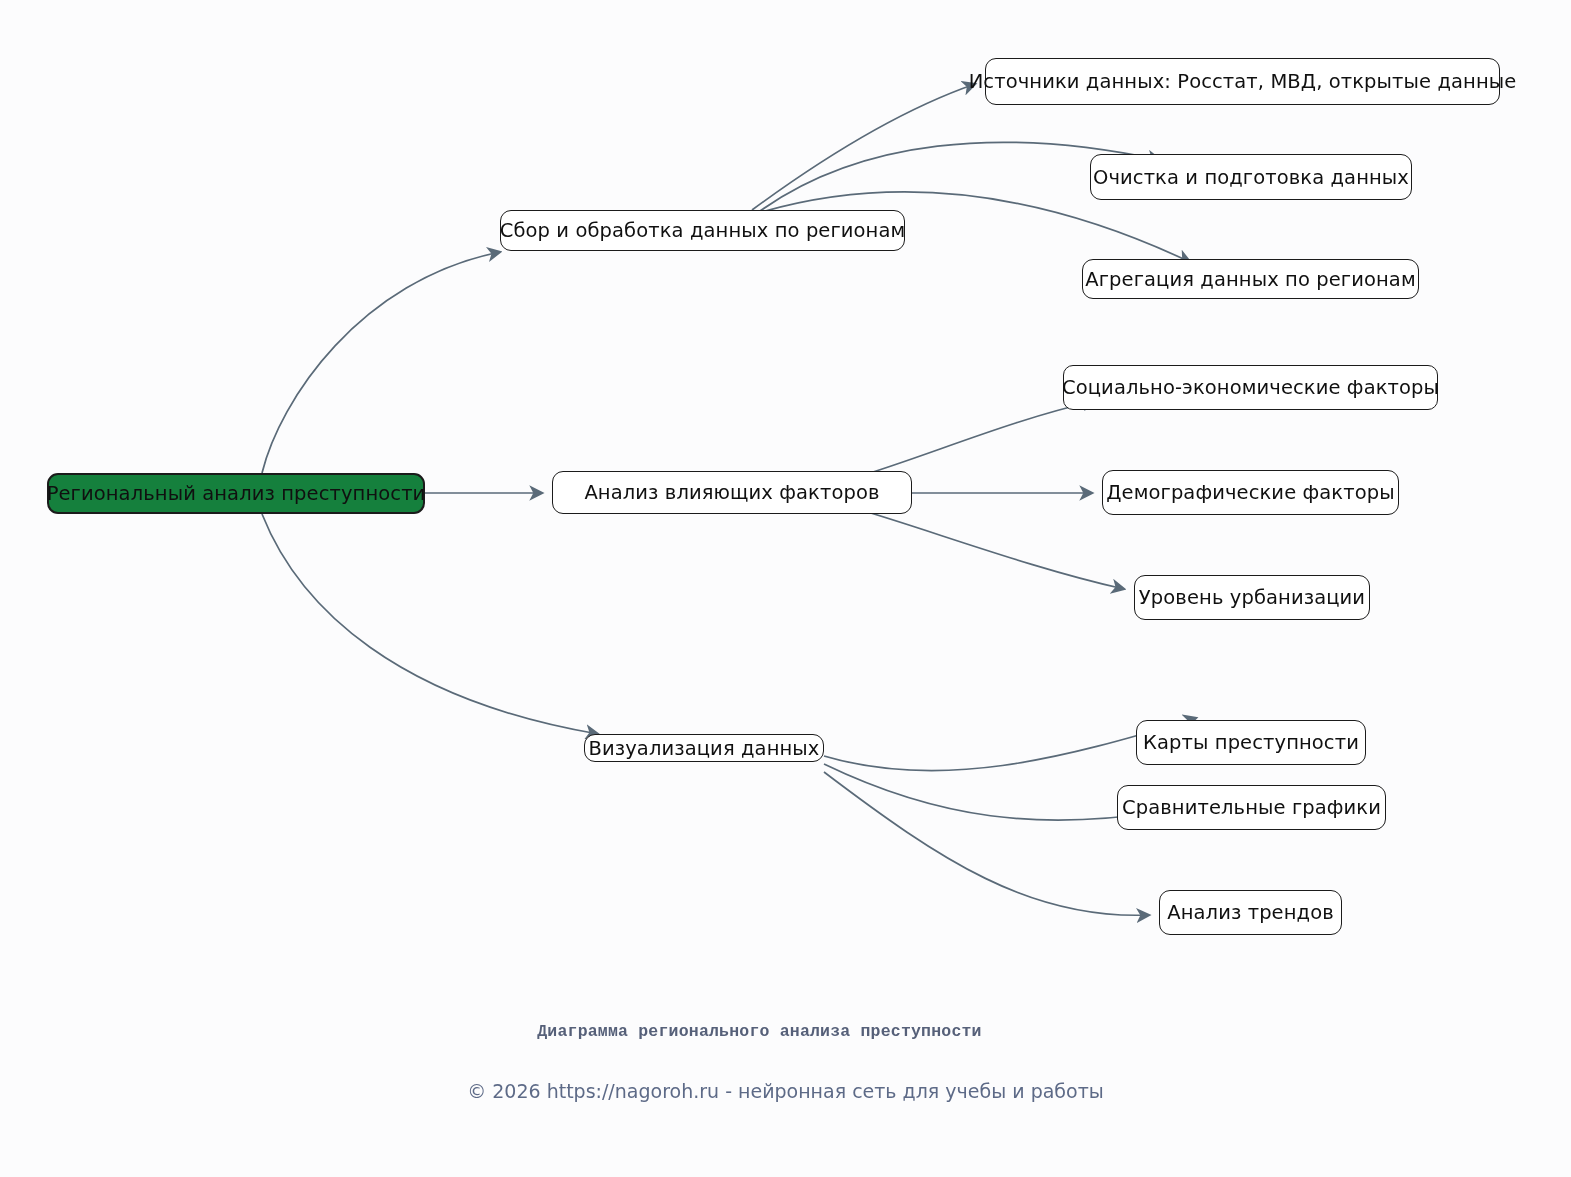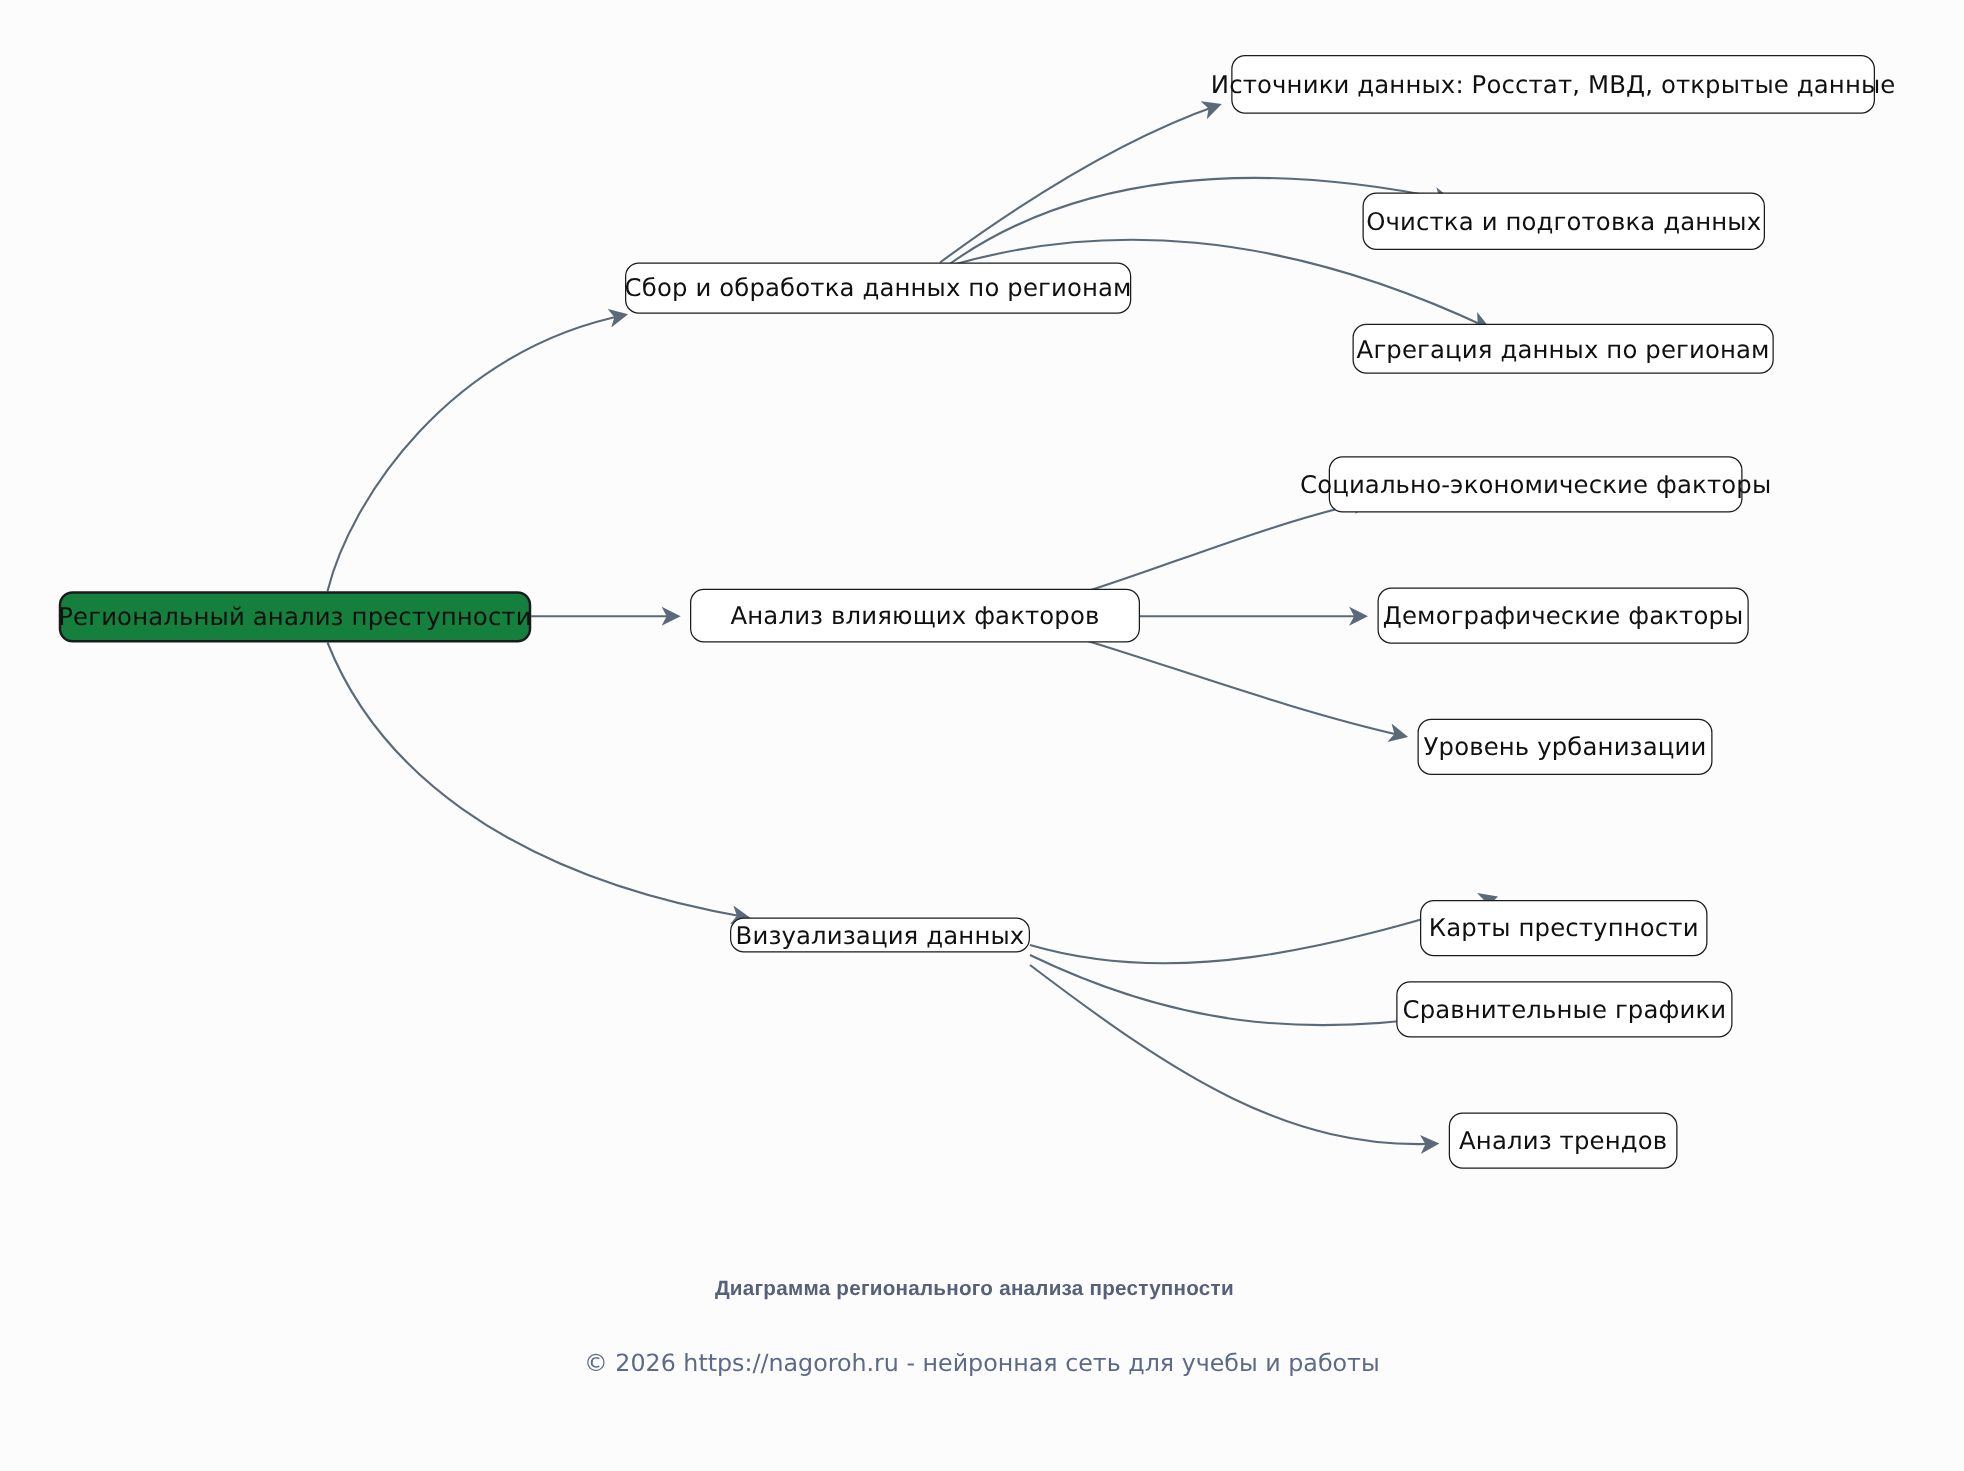--- a/index.html
+++ b/index.html
@@ -42,26 +42,25 @@
     background: #15803d;
     border-color: #1b1b1b;
     border-width: 2px;
     color: #101010;
   }
   .footer-title {
     position: absolute;
     left: 0;
     width: 1519px;
     text-align: center;
-    font-family: Liberation Sans, sans-serif;
+    font-family: Liberation Mono, monospace;
     font-size: 16.5px;
     font-weight: bold;
     color: #566079;
     letter-spacing: 0.2px;
-    margin-left: 20px;
   }
   .footer-rule {
     position: absolute;
     height: 1px;
     background: #6b748a0;
   }
   .footer-credit {
     position: absolute;
     left: 0;
     width: 1571px;
@@ -98,33 +97,33 @@
       </g>
   </svg>
 
   <div id="nodes">
       <div class="node root" style="left: 47px; top: 473px; width: 378px; height: 41px;">
         <span>Региональный анализ преступности</span>
       </div>
       <div class="node" style="left: 500px; top: 210px; width: 405px; height: 41px; align-items: center;">
         <span>Сбор и обработка данных по регионам</span>
       </div>
-      <div class="node" style="left: 985px; top: 44px; width: 515px; height: 47px;">
+      <div class="node" style="left: 985px; top: 58px; width: 515px; height: 47px;">
         <span>Источники данных: Росстат, МВД, открытые данные</span>
       </div>
       <div class="node" style="left: 1090px; top: 154px; width: 322px; height: 46px;">
         <span>Очистка и подготовка данных</span>
       </div>
       <div class="node" style="left: 1082px; top: 259px; width: 337px; height: 40px;">
         <span>Агрегация данных по регионам</span>
       </div>
       <div class="node" style="left: 552px; top: 471px; width: 360px; height: 43px;">
         <span>Анализ влияющих факторов</span>
       </div>
-      <div class="node" style="left: 1063px; top: 365px; width: 331px; height: 45px;">
+      <div class="node" style="left: 1063px; top: 365px; width: 375px; height: 45px; border-radius: 10px;">
         <span>Социально-экономические факторы</span>
       </div>
       <div class="node" style="left: 1102px; top: 470px; width: 297px; height: 45px;">
         <span>Демографические факторы</span>
       </div>
       <div class="node" style="left: 1134px; top: 575px; width: 236px; height: 45px;">
         <span>Уровень урбанизации</span>
       </div>
       <div class="node" style="left: 584px; top: 734px; width: 240px; height: 28px;">
         <span>Визуализация данных</span>

